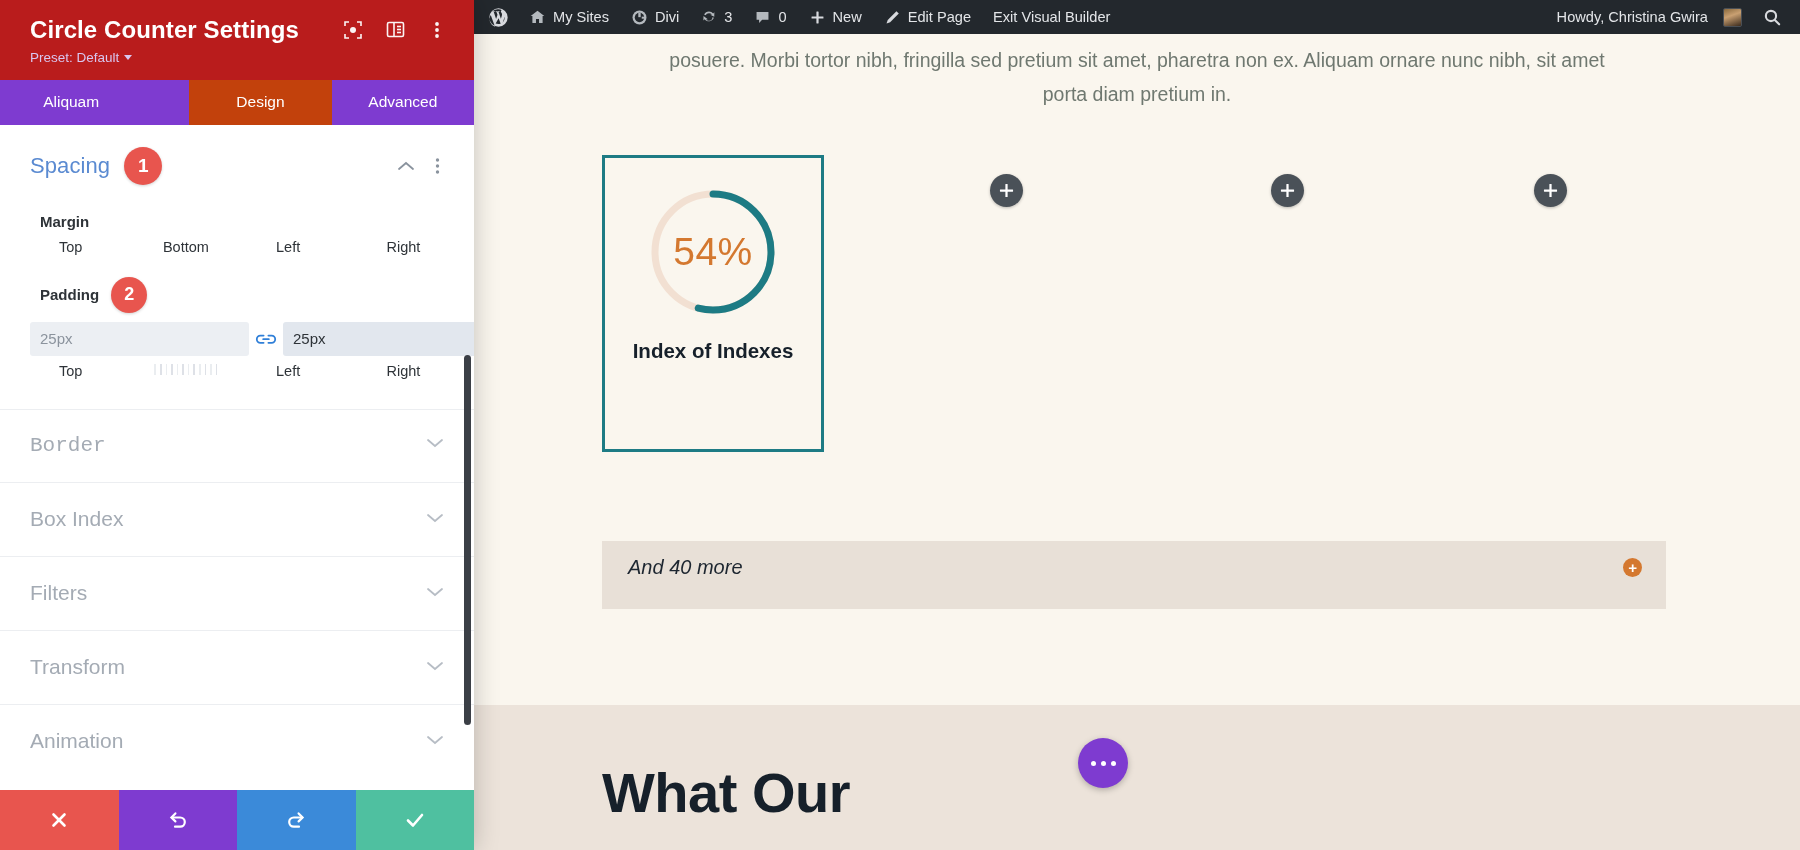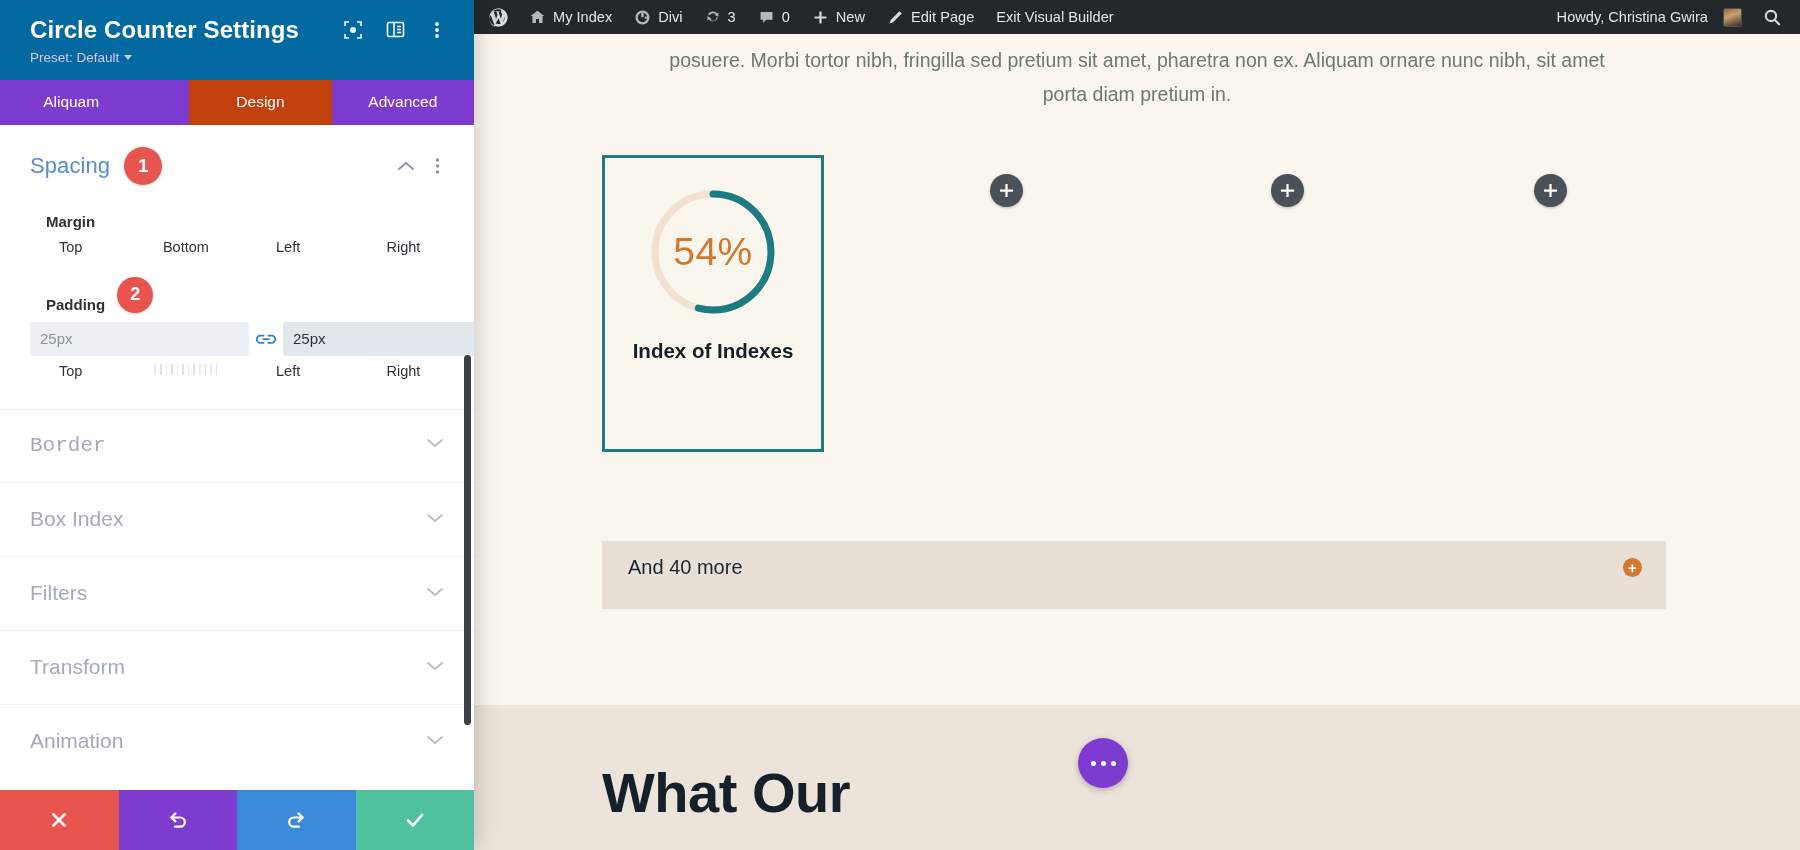--- a/index.html
+++ b/index.html
@@ -10,21 +10,21 @@
   }
   body { position: relative; }
 
   
   #settings-panel {
     position: absolute; left: 0; top: 0; width: 474px; height: 850px;
     background: #fff; display: flex; flex-direction: column;
     box-shadow: 0 0 24px rgba(0,0,0,.22); z-index: 30;
   }
   .panel-header {
-    background: #0369a1; color: #fff; padding: 16px 22px 14px 30px;
+    background: #b91c1c; color: #fff; padding: 16px 22px 14px 30px;
     position: relative; flex: 0 0 auto;
   }
   .panel-header-row { display: flex; align-items: center; }
   .panel-title {
     font-size: 24px; font-weight: bold; letter-spacing: .1px; flex: 1 1 auto;
     line-height: 1.15;
   }
   .hdr-icons { display: flex; align-items: center; gap: 20px; padding-right: 4px; }
   .hdr-icon { width: 22px; height: 22px; opacity: .95; cursor: pointer;
               display: flex; align-items: center; justify-content: center; }
@@ -66,22 +66,22 @@
     width: 38px; height: 38px; border-radius: 50%; background: #e8554e;
     color: #fff; font-size: 19px; font-weight: bold;
     display: flex; align-items: center; justify-content: center;
     margin-left: 14px; flex: 0 0 auto;
     box-shadow: 0 1px 3px rgba(0,0,0,.18);
   }
   .section-head-spacer { flex: 1 1 auto; }
   .sec-ico { color: #9aa2ad; cursor: pointer; padding: 0 4px; display: flex; }
 
   .field-label {
-    font-size: 15px; color: #2e3338; font-weight: bold; margin: 22px 16px 9px;
-    display: flex; align-items: flex-end;
+    font-size: 15px; color: #2e3338; font-weight: bold; margin: 22px 10px 9px;
+    display: flex; align-items: center;
   }
   .field-label .badge-num { width: 36px; height: 36px; font-size: 18px; margin-left: 12px;}
 
   .spacing-row { display: flex; align-items: stretch; }
   .spacing-group { display: flex; align-items: center; flex: 1 1 0; }
   .spacing-divider { width: 1px; background: #d7dbe0; margin: 0 10px; }
   .sp-input {
     flex: 1 1 0; min-width: 0; height: 34px; background: #eceff3;
     border: none; border-radius: 3px; font-size: 15px; color: #8b939d;
     padding: 0 10px; font-family: "Liberation Sans", sans-serif;
@@ -178,21 +178,21 @@
 
   .plus-btn {
     position: absolute; width: 33px; height: 33px; border-radius: 50%;
     background: #4a5158; color: #fff; display: flex; align-items: center;
     justify-content: center; cursor: pointer; font-size: 21px; line-height: 1;
     box-shadow: 0 1px 3px rgba(0,0,0,.25);
   }
 
   .more-bar {
     margin: 86px 0 0 128px; width: 1064px; height: 68px; background: #e8e0d7;
-    display: flex; align-items: center; padding: 0 24px 16px 26px;
+    display: flex; align-items: center; padding: 0 24px 16px 26px; font-style: italic;
   }
   .more-bar-text { font-size: 20px; color: #1d2630; flex: 1 1 auto; }
   .more-plus {
     width: 19px; height: 19px; border-radius: 50%; background: #d4782f;
     color: #fff; display: flex; align-items: center; justify-content: center;
     font-size: 15px; line-height: 1; cursor: pointer; font-weight: bold;
   }
 
   .section-two {
     position: absolute; left: 0; right: 0; top: 671px; bottom: 0;
@@ -423,21 +423,21 @@
     <svg width="21" height="21" viewBox="0 0 24 24" fill="#d8dade">
       <path d="M12 1.5A10.5 10.5 0 1 0 22.5 12 10.51 10.51 0 0 0 12 1.5Zm0 1.2a9.3 9.3 0 0 1 4.2 1h-.3c-.7 0-1.2.6-1.2 1.3 0 .6.35 1.1.72 1.7.28.5.6 1.1.6 2 0 .63-.24 1.37-.56 2.4l-.73 2.45-2.65-7.9c.44-.02.84-.07.84-.07.4-.05.35-.63-.04-.6 0 0-1.19.09-1.95.09-.72 0-1.93-.1-1.93-.1-.4-.02-.45.58-.05.6 0 0 .37.05.77.08l1.14 3.13-1.6 4.82-2.67-7.95c.44-.02.84-.07.84-.07.4-.05.35-.63-.05-.6 0 0-1.18.09-1.94.09-.14 0-.3 0-.47-.01A9.3 9.3 0 0 1 12 2.7ZM3.1 9.2l4.9 13.4A9.3 9.3 0 0 1 3.1 9.2Zm9.03 3.6 2.25 6.15c.01.04.03.07.05.1a9.3 9.3 0 0 1-5.7-.15l3.4-6.1Zm6.1-4.77a9.3 9.3 0 0 1-1.5 9.9l2.28-6.6c.43-1.06.57-1.9.57-2.66 0-.22-.01-.43-.04-.64h-.01Z"></path>
     </svg>
   </div>
   <div class="ab-item">
     <span>
       <svg width="17" height="17" viewBox="0 0 20 20" fill="#b4b9be">
         <path d="M10 2 2 8.2h2v8.3h4.2v-4.8h3.6v4.8H16V8.2h2L10 2Z"></path>
       </svg>
     </span>
-    <span class="ab-lbl">My Index</span>
+    <span class="ab-lbl">My Sites</span>
   </div>
   <div class="ab-item">
     <span>
       <svg width="17" height="17" viewBox="0 0 20 20" fill="#b4b9be">
         <circle cx="10" cy="10" r="8.2"></circle>
         <circle cx="10" cy="10" r="5.6" fill="#23282d"></circle>
         <rect x="8.6" y="4.6" width="2.8" height="5" fill="#b4b9be"></rect>
         <rect x="12.6" y="9" width="4" height="2.4" fill="#b4b9be"></rect>
       </svg>
     </span>

